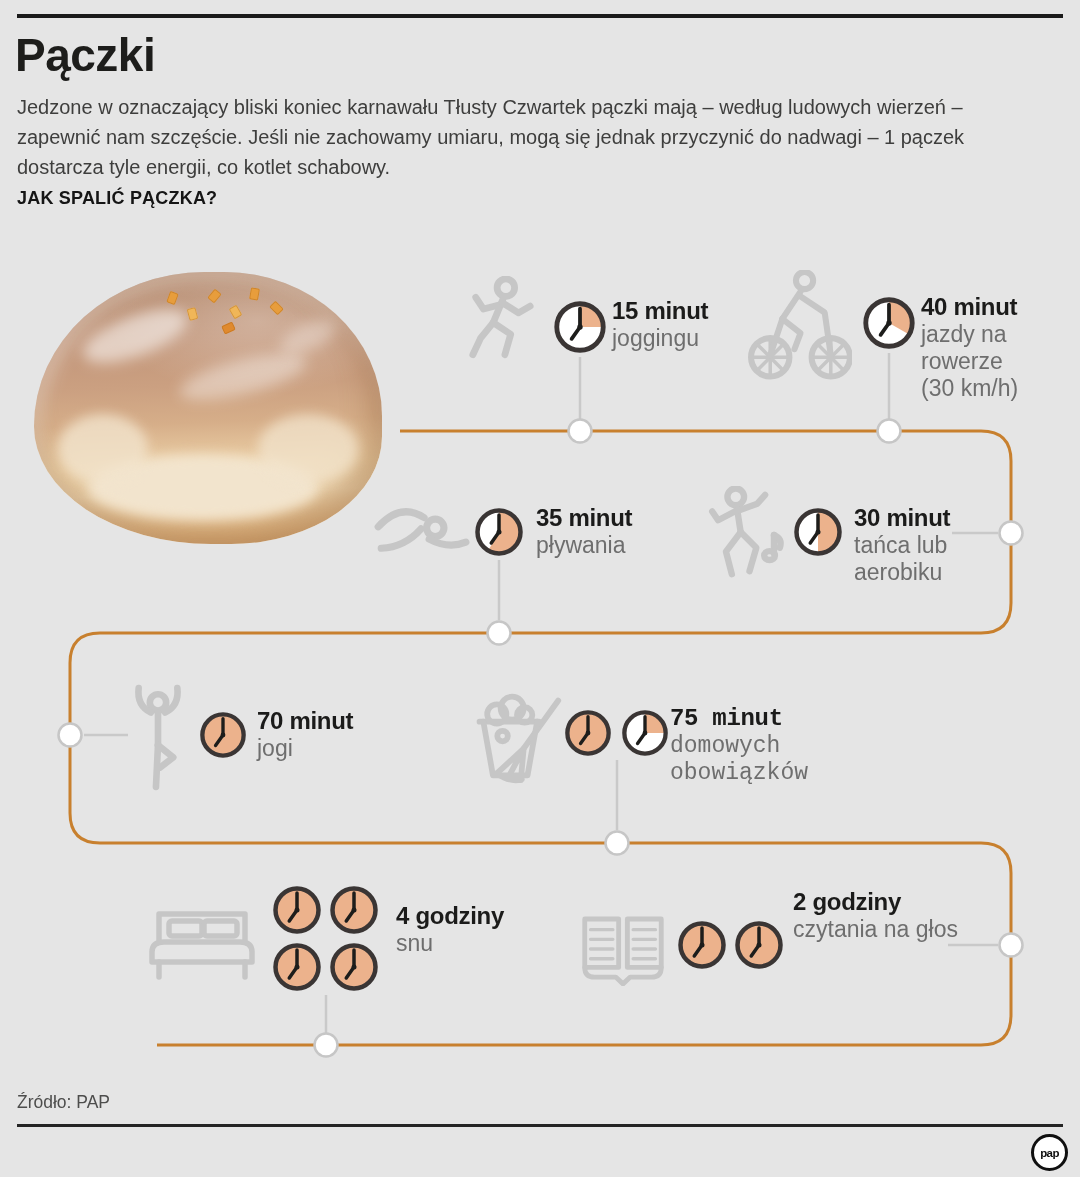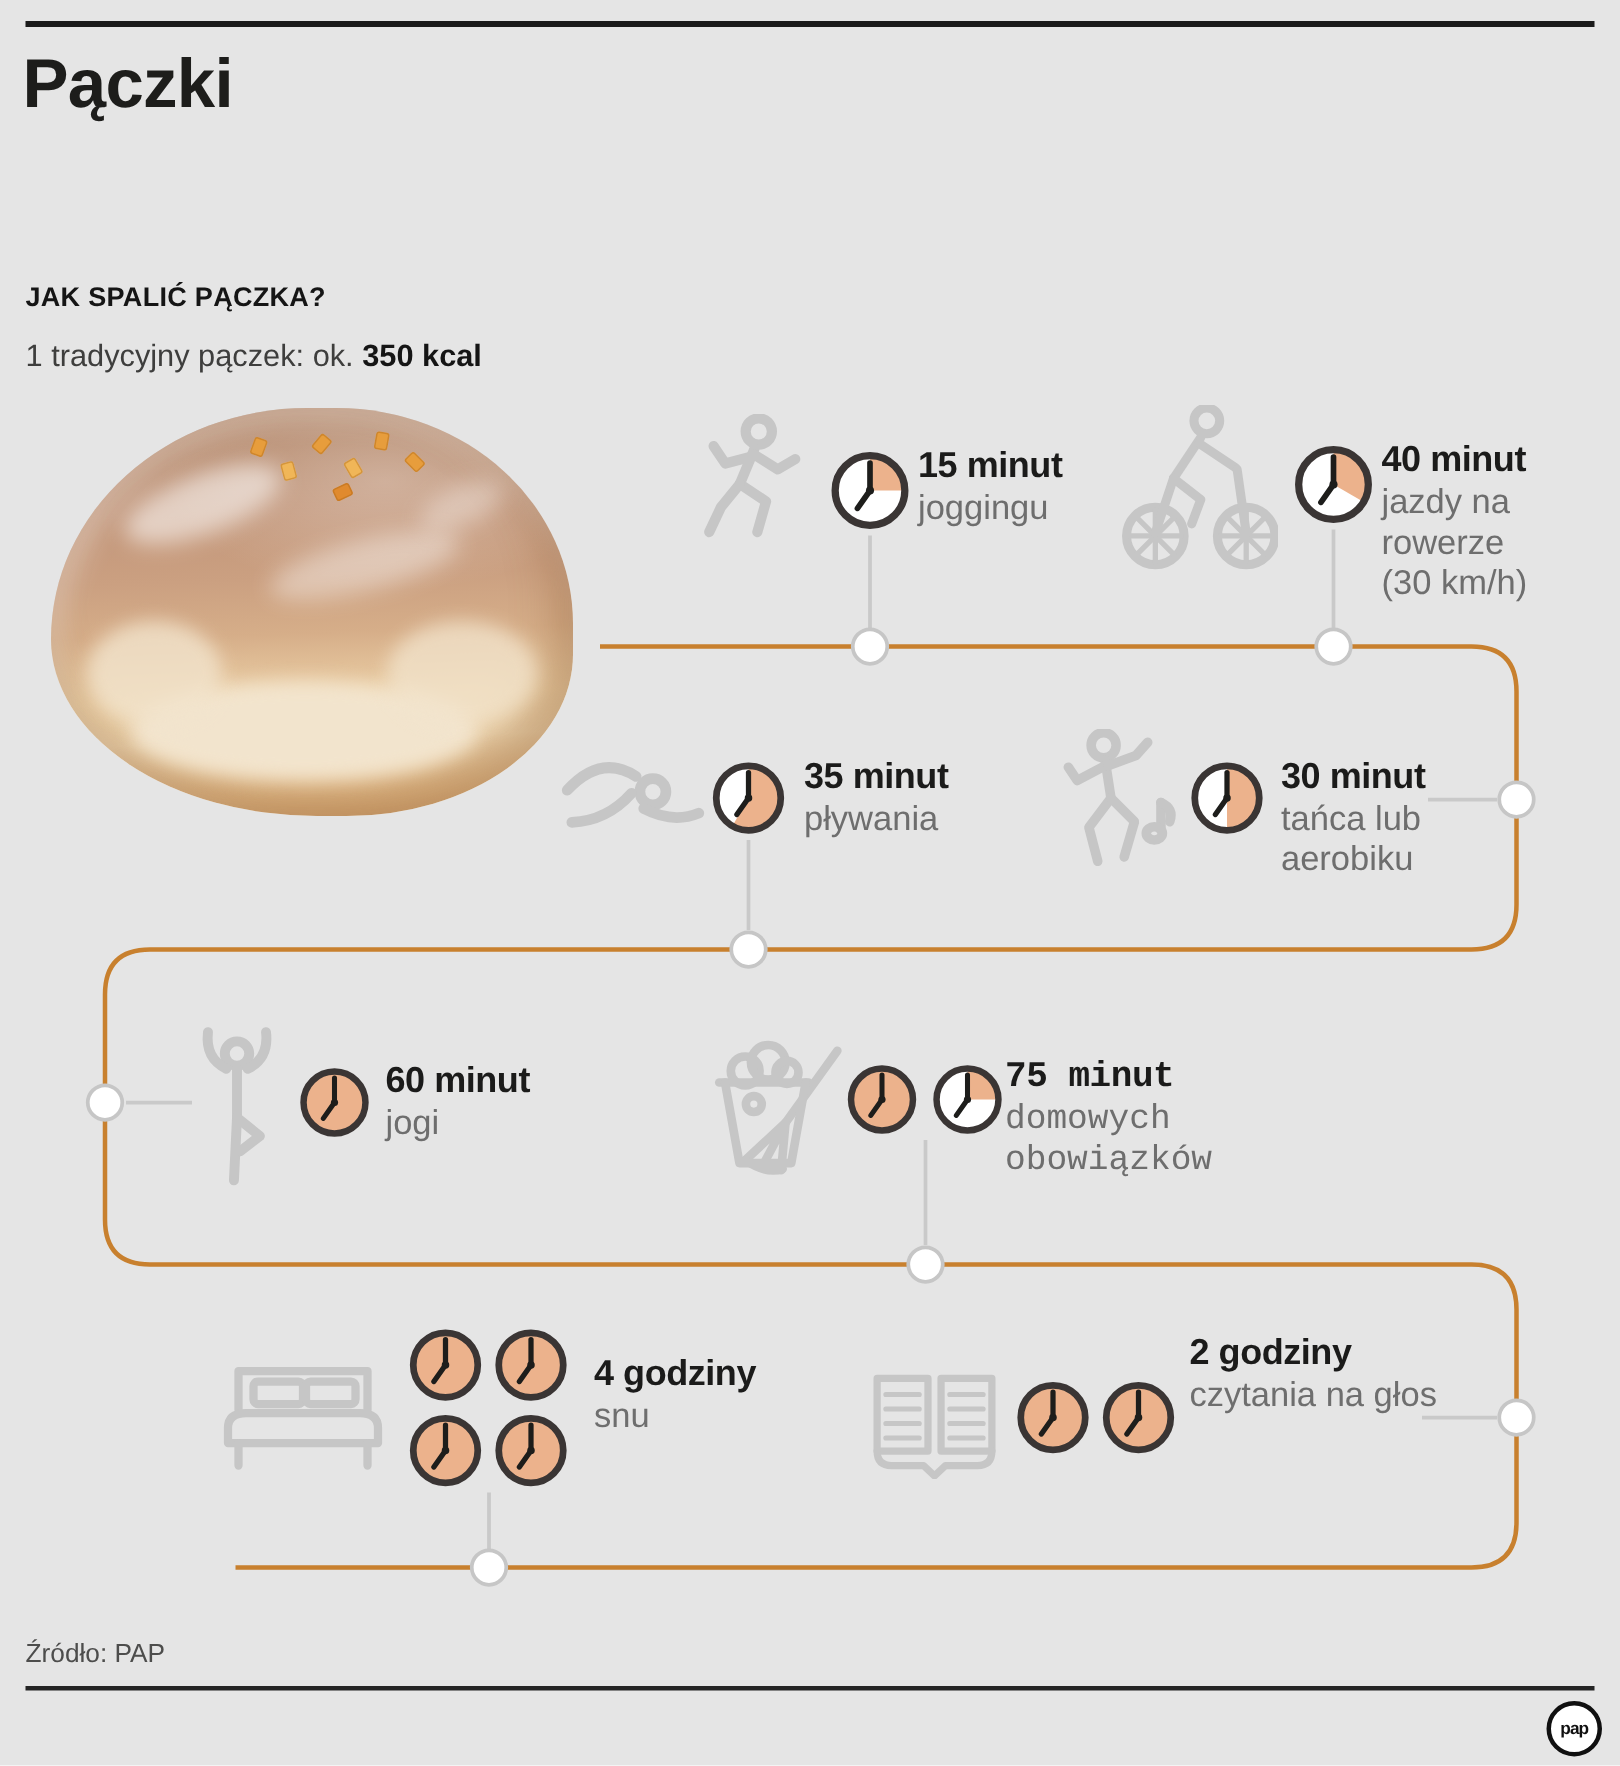--- a/index.html
+++ b/index.html
@@ -49,22 +49,22 @@
     background:#fff;display:flex;align-items:center;justify-content:center;
     font-size:11.5px;font-weight:800;letter-spacing:-0.6px;color:#101010;}
 </style>
 </head>
 <body>
 
 <div id="canvas">
 
   <div id="top-rule" class="abs"></div>
   <div id="title" class="abs">Pączki</div>
+  <div id="intro" class="abs">Jedzone w oznaczający bliski koniec karnawału Tłusty Czwartek pączki mają – według ludowych wierzeń – zapewnić nam szczęście. Jeśli nie zachowamy umiaru, mogą się jednak przyczynić do nadwagi – 1 pączek dostarcza tyle energii, co kotlet schabowy.</div>
   <div id="section-heading" class="abs">JAK SPALIĆ PĄCZKA?</div>
-  <div id="kcal-line" class="abs"><span>1 tradycyjny pączek: ok. </span><b>350 kcal</b></div>
 
   <div id="donut" class="abs">
     <div class="body"></div>
     <div class="shine s1"></div>
     <div class="shine s2"></div>
     <div class="shine s3"></div>
     <div class="drip d1"></div>
     <div class="drip d2"></div>
     <div class="drip d3"></div>
     <div class="bit" style="left:140px;top:28px;transform:rotate(20deg);"></div>
@@ -239,21 +239,21 @@
         <svg viewBox="0 0 100 100" width="48" height="48">
           <circle cx="50" cy="50" r="43" fill="#ffffff"></circle>
           <circle cx="50" cy="50" r="43" fill="#ecb28c"></circle>
           <circle cx="50" cy="50" r="43" fill="none" stroke="#3a3534" stroke-width="9"></circle>
           <line x1="50" y1="50" x2="50" y2="16" stroke="#1d1d1b" stroke-width="7" stroke-linecap="round"></line>
           <line x1="50" y1="50" x2="34.5" y2="72" stroke="#1d1d1b" stroke-width="7" stroke-linecap="round"></line>
           <circle cx="50" cy="50" r="5" fill="#1d1d1b"></circle>
         </svg>
       </div>
     <div class="label" style="left:257px;top:707px;">
-      <span class="time">60 minut</span>
+      <span class="time">70 minut</span>
       <span class="line">jogi</span>
     </div>
   </div>
 
   <div>
     <div class="icon" style="left:467px;top:689px;width:98px;height:96px;">
       <svg viewBox="0 0 100 100" fill="none" stroke="#c6c6c6" stroke-width="6" stroke-linecap="round" stroke-linejoin="round">
         <path d="M94 12 L58 62"></path>
         <path d="M58 62 L30 88 M58 62 L42 92 M58 62 L55 95"></path>
         <path d="M30 88 Q45 98 56 94"></path>

